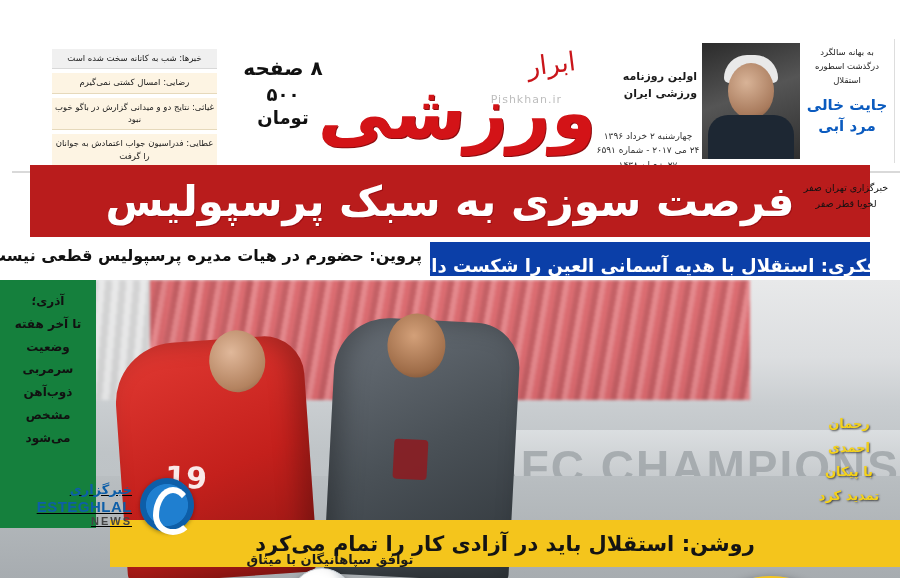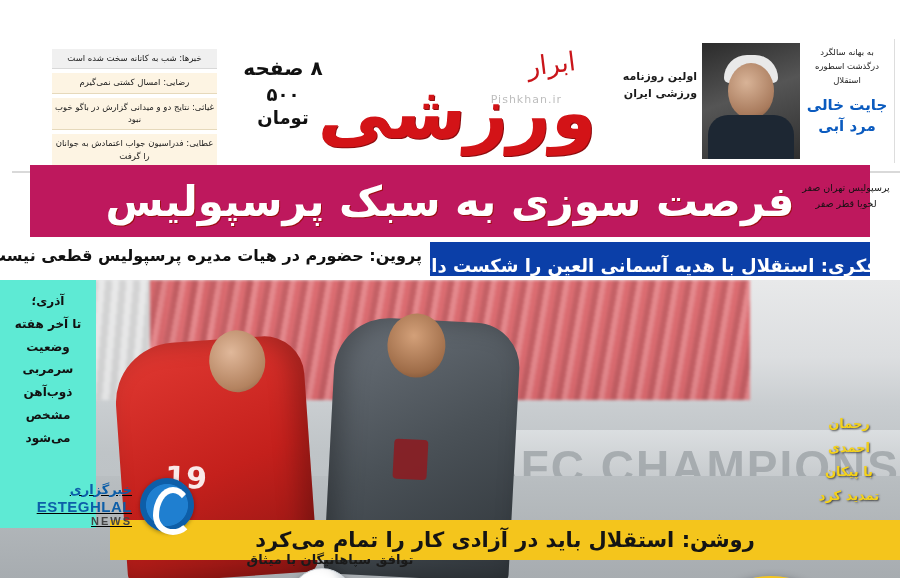--- a/index.html
+++ b/index.html
@@ -113,21 +113,21 @@
     background:#e9e9e9;
   }
   .obit-photo .body{
     position:absolute;left:6px;top:72px;width:86px;height:48px;border-radius:20px 20px 0 0;
     background:#1d2733;
   }
 
   
   .headline-band{
     position:absolute;left:30px;top:165px;width:840px;height:72px;
-    background:#be185d;
+    background:#b91c1c;
     display:flex;align-items:center;justify-content:center;
   }
   .headline-band .h1{
     color:#ffffff;font-size:42px;font-weight:bold;letter-spacing:-1px;
     text-shadow:1px 1px 0 #9c0d12;
     white-space:nowrap;
   }
   .mini-score{
     position:absolute;right:6px;top:180px;width:96px;text-align:center;
     font-size:9.5px;color:#111;line-height:1.7;
@@ -220,21 +220,21 @@
   .ball{
     position:absolute;left:290px;top:288px;width:62px;height:62px;border-radius:50%;
     background:radial-gradient(circle at 36% 30%,#ffffff 0 38%,#e8edf2 55%,#c4ccd4 100%);
     box-shadow:0 2px 6px rgba(0,0,0,.35), inset -6px -8px 14px rgba(0,0,0,.18);
     border:1px solid #cfd6db;
   }
 
   
   .left-strip{
     position:absolute;left:0px;top:280px;width:96px;height:248px;
-    background:#5eead4;
+    background:#15803d;
     padding:10px 6px;
     box-sizing:border-box;
     text-align:center;
     color:#111;
   }
   .left-strip .t{
     font-size:12px;font-weight:bold;line-height:1.9;
   }
 
   
@@ -247,21 +247,21 @@
   
   .circle-inset{
     position:absolute;border-radius:50%;overflow:hidden;
     border:3px solid #f4c51c;
     box-shadow:0 2px 8px rgba(0,0,0,.35);
   }
   .ci-2{left:688px;top:296px;width:160px;height:160px;background:linear-gradient(150deg,#d94c45,#8c1713);}
 
   
   .bottom-band{
-    position:absolute;left:110px;top:520px;width:790px;height:40px;
+    position:absolute;left:110px;top:520px;width:790px;height:47px;
     background:#f4c51c;
     display:flex;align-items:center;justify-content:center;
   }
   .bottom-band span{
     color:#141414;font-size:21px;font-weight:bold;white-space:nowrap;
   }
   .bottom-note{
     position:absolute;left:180px;top:552px;width:300px;text-align:center;
     font-size:13px;font-weight:bold;color:#1a1a1a;
   }
@@ -308,36 +308,41 @@
     </div>
 
     <div class="logo-wrap">
       <div class="logo-script">ابرار</div>
       <div class="logo-word">ورزشی</div>
       <div class="logo-watermark">Pishkhan.ir</div>
     </div>
 
     <div class="mast-sub">اولین روزنامه ورزشی ایران</div>
 
+    <div class="mast-date">
+      <div>چهارشنبه ۲ خرداد ۱۳۹۶</div>
+      <div>۲۴ می ۲۰۱۷ - شماره ۶۵۹۱</div>
+      <div>۲۷ شعبان ۱۴۳۸</div>
+    </div>
 
     <div class="mast-right">
       <div class="obit-photo">
         <div class="hair"></div>
         <div class="face"></div>
         <div class="body"></div>
       </div>
       <div class="obit-text">به بهانه سالگرد درگذشت اسطوره استقلال</div>
       <div class="obit-title">جایت خالی مرد آبی</div>
     </div>
   </div>
 
   <div class="headline-band">
     <div class="h1">فرصت سوزی به سبک پرسپولیس</div>
   </div>
-  <div class="mini-score" style="white-space:pre-line;">پرسپولیس تهران صفر
+  <div class="mini-score" style="white-space:pre-line;">خبرگزاری تهران صفر
 لخویا قطر صفر</div>
 
   <div class="headline-blue">
     <span>فکری: استقلال با هدیه آسمانی العین را شکست داد</span>
   </div>
   <div class="subhead-black">پروین: حضورم در هیات مدیره پرسپولیس قطعی نیست</div>
 
   <div class="photo">
     <div class="stadium"></div>
     <div class="crowd-white"></div>

